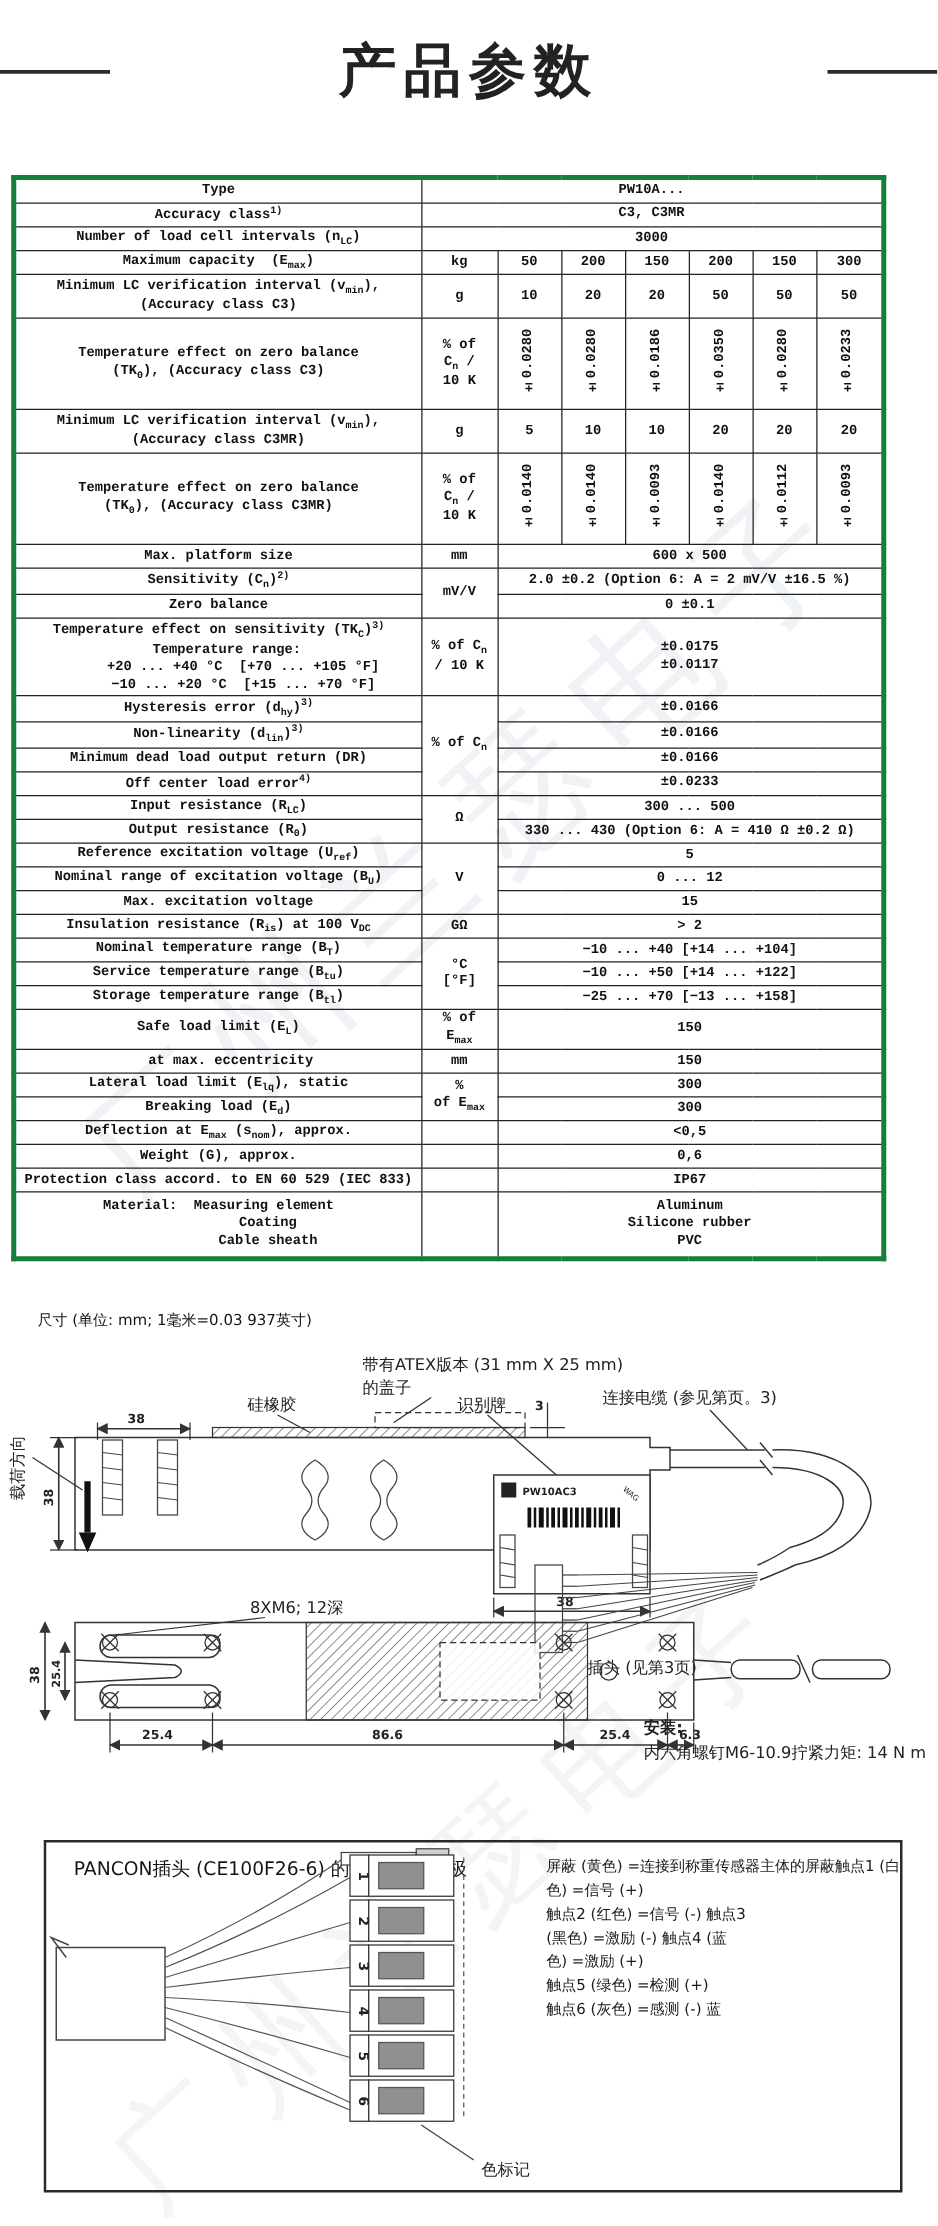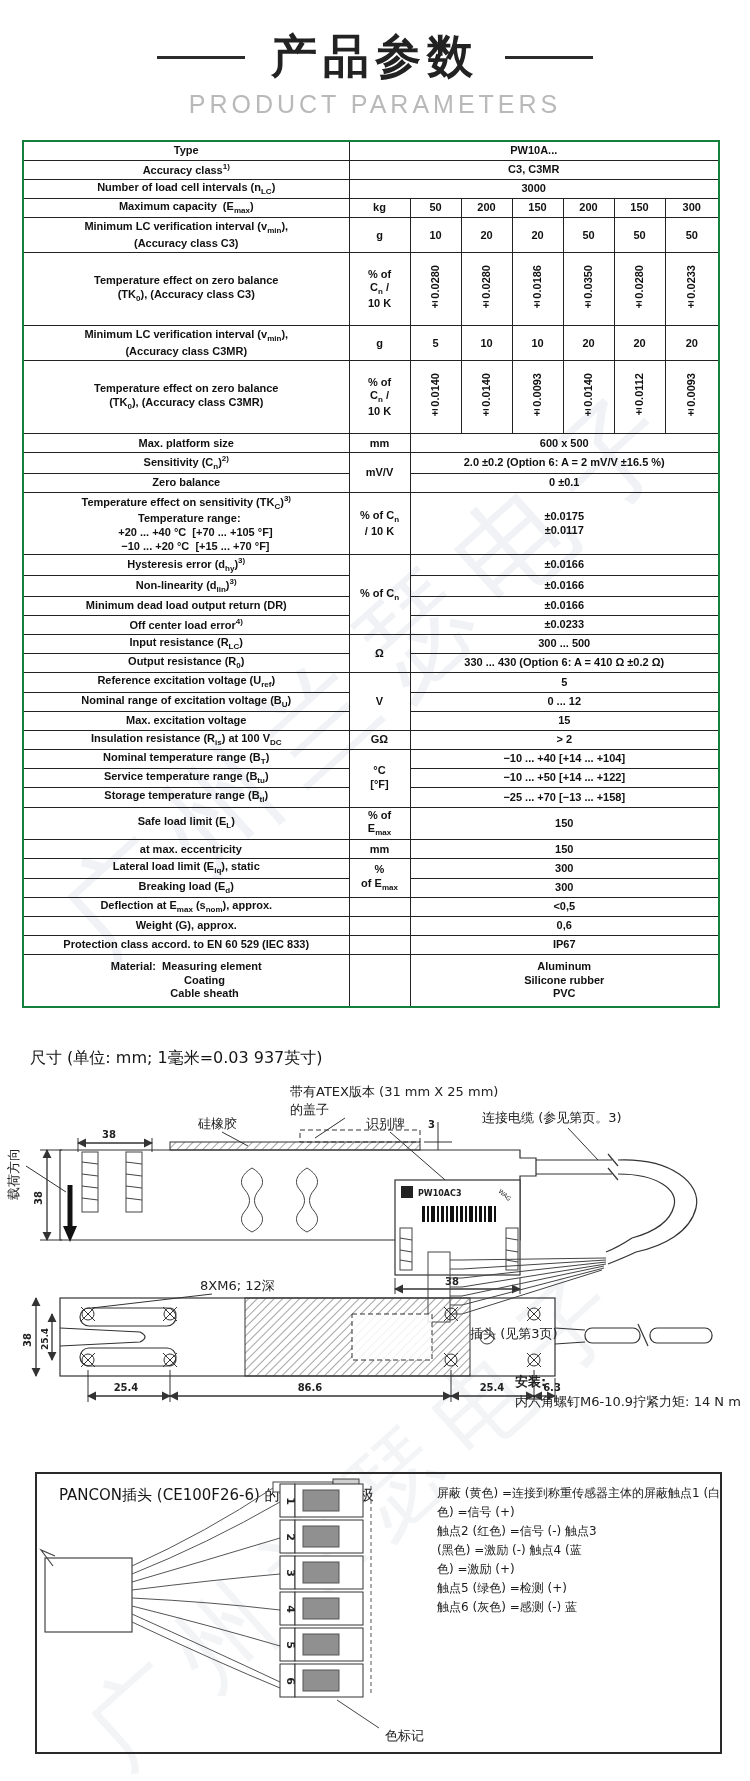--- a/index.html
+++ b/index.html
@@ -1,45 +1,45 @@
 <!DOCTYPE html>
 <html><head>
 <meta charset="utf-8">
 <style>
   html,body{margin:0;padding:0;background:#fff;}
   #page{position:relative;width:750px;height:1781px;background:#ffffff;overflow:hidden;
         font-family:"Liberation Sans",sans-serif;color:#111;}
   
   .hdr{position:absolute;top:26px;left:0;width:750px;text-align:center;}
-  .hdr-row{display:flex;align-items:center;justify-content:center;gap:26px;}
+  .hdr-row{display:flex;align-items:center;justify-content:space-between;gap:26px;}
   .hdr-dash{width:88px;height:3px;background:#2b2b2b;}
   .hdr-title{font-size:46px;font-weight:bold;letter-spacing:6px;color:#222;
              font-family:"DejaVu Sans",sans-serif;}
   .hdr-sub{margin-top:2px;font-size:25px;letter-spacing:4px;color:#b9b9b9;font-weight:500;}
   
   .wm{position:absolute;white-space:nowrap;color:#8fa3b8;opacity:.13;font-size:112px;
       letter-spacing:20px;transform:rotate(-42deg);transform-origin:0 0;pointer-events:none;
       font-family:"DejaVu Sans",sans-serif;}
   
-  table.spec{position:absolute;top:140px;left:22px;width:696px;border-collapse:collapse;
-             table-layout:fixed;border:2px solid #15803d;}
+  table.spec{position:absolute;top:140px;left:9px;width:696px;border-collapse:collapse;
+             table-layout:fixed;border:4px solid #15803d;font-family:Liberation Mono, monospace;}
   table.spec td{border:1px solid #222;font-size:11px;line-height:1.25;font-weight:bold;
                 padding:1px 3px;text-align:center;vertical-align:middle;height:16px;
                 overflow:hidden;}
   td.l{text-align:left;padding-left:5px;}
   td.hid{border-bottom:hidden;margin-top:15px;}
   tr.h34 td{height:32px;} tr.h70 td{height:70px;} tr.h54 td{height:52px;margin-left:30px;}
   tr.h30 td{height:28px;} tr.h51 td{height:49px;}
   td.vtop{vertical-align:top;padding-top:2px;}
   td.vbot{vertical-align:bottom;padding-bottom:3px;}
   td.vert span{display:inline-block;writing-mode:vertical-rl;transform:rotate(180deg);
                white-space:nowrap;}
   sub{font-size:8px;} sup{font-size:8px;}
   
-  .cnhead{position:absolute;font-size:16px;color:#151515;font-weight:500;
+  .cnhead{position:absolute;font-size:12px;color:#151515;font-weight:500;
           font-family:"DejaVu Sans",sans-serif;}
   
   svg text{font-family:"DejaVu Sans",sans-serif;fill:#222;}
   .dimtxt{font-size:10px;font-weight:bold;}
   .cntxt{font-size:13px;}
   
   .cbox{position:absolute;top:1472px;left:35px;width:687px;height:282px;
         border:2px solid #2a2a2a;box-sizing:border-box;background:transparent;}
   .cbox-title{position:absolute;top:12px;left:22px;font-size:15px;color:#151515;
               font-family:"DejaVu Sans",sans-serif;}
@@ -55,21 +55,20 @@
 
   <div class="wm" style="left:30px;top:880px;">广州兰瑟电子</div>
   <div class="wm" style="left:60px;top:1700px;font-size:96px;opacity:.11;">广州兰瑟电子</div>
 
   <div class="hdr">
     <div class="hdr-row">
       <div class="hdr-dash"></div>
       <div class="hdr-title">产品参数</div>
       <div class="hdr-dash"></div>
     </div>
-    <div class="hdr-sub">PRODUCT PARAMETERS</div>
   </div>
 
   <table class="spec">
     <colgroup>
         <col style="width:326px">
         <col style="width:61px">
         <col style="width:51px">
         <col style="width:51px">
         <col style="width:51px">
         <col style="width:51px">

